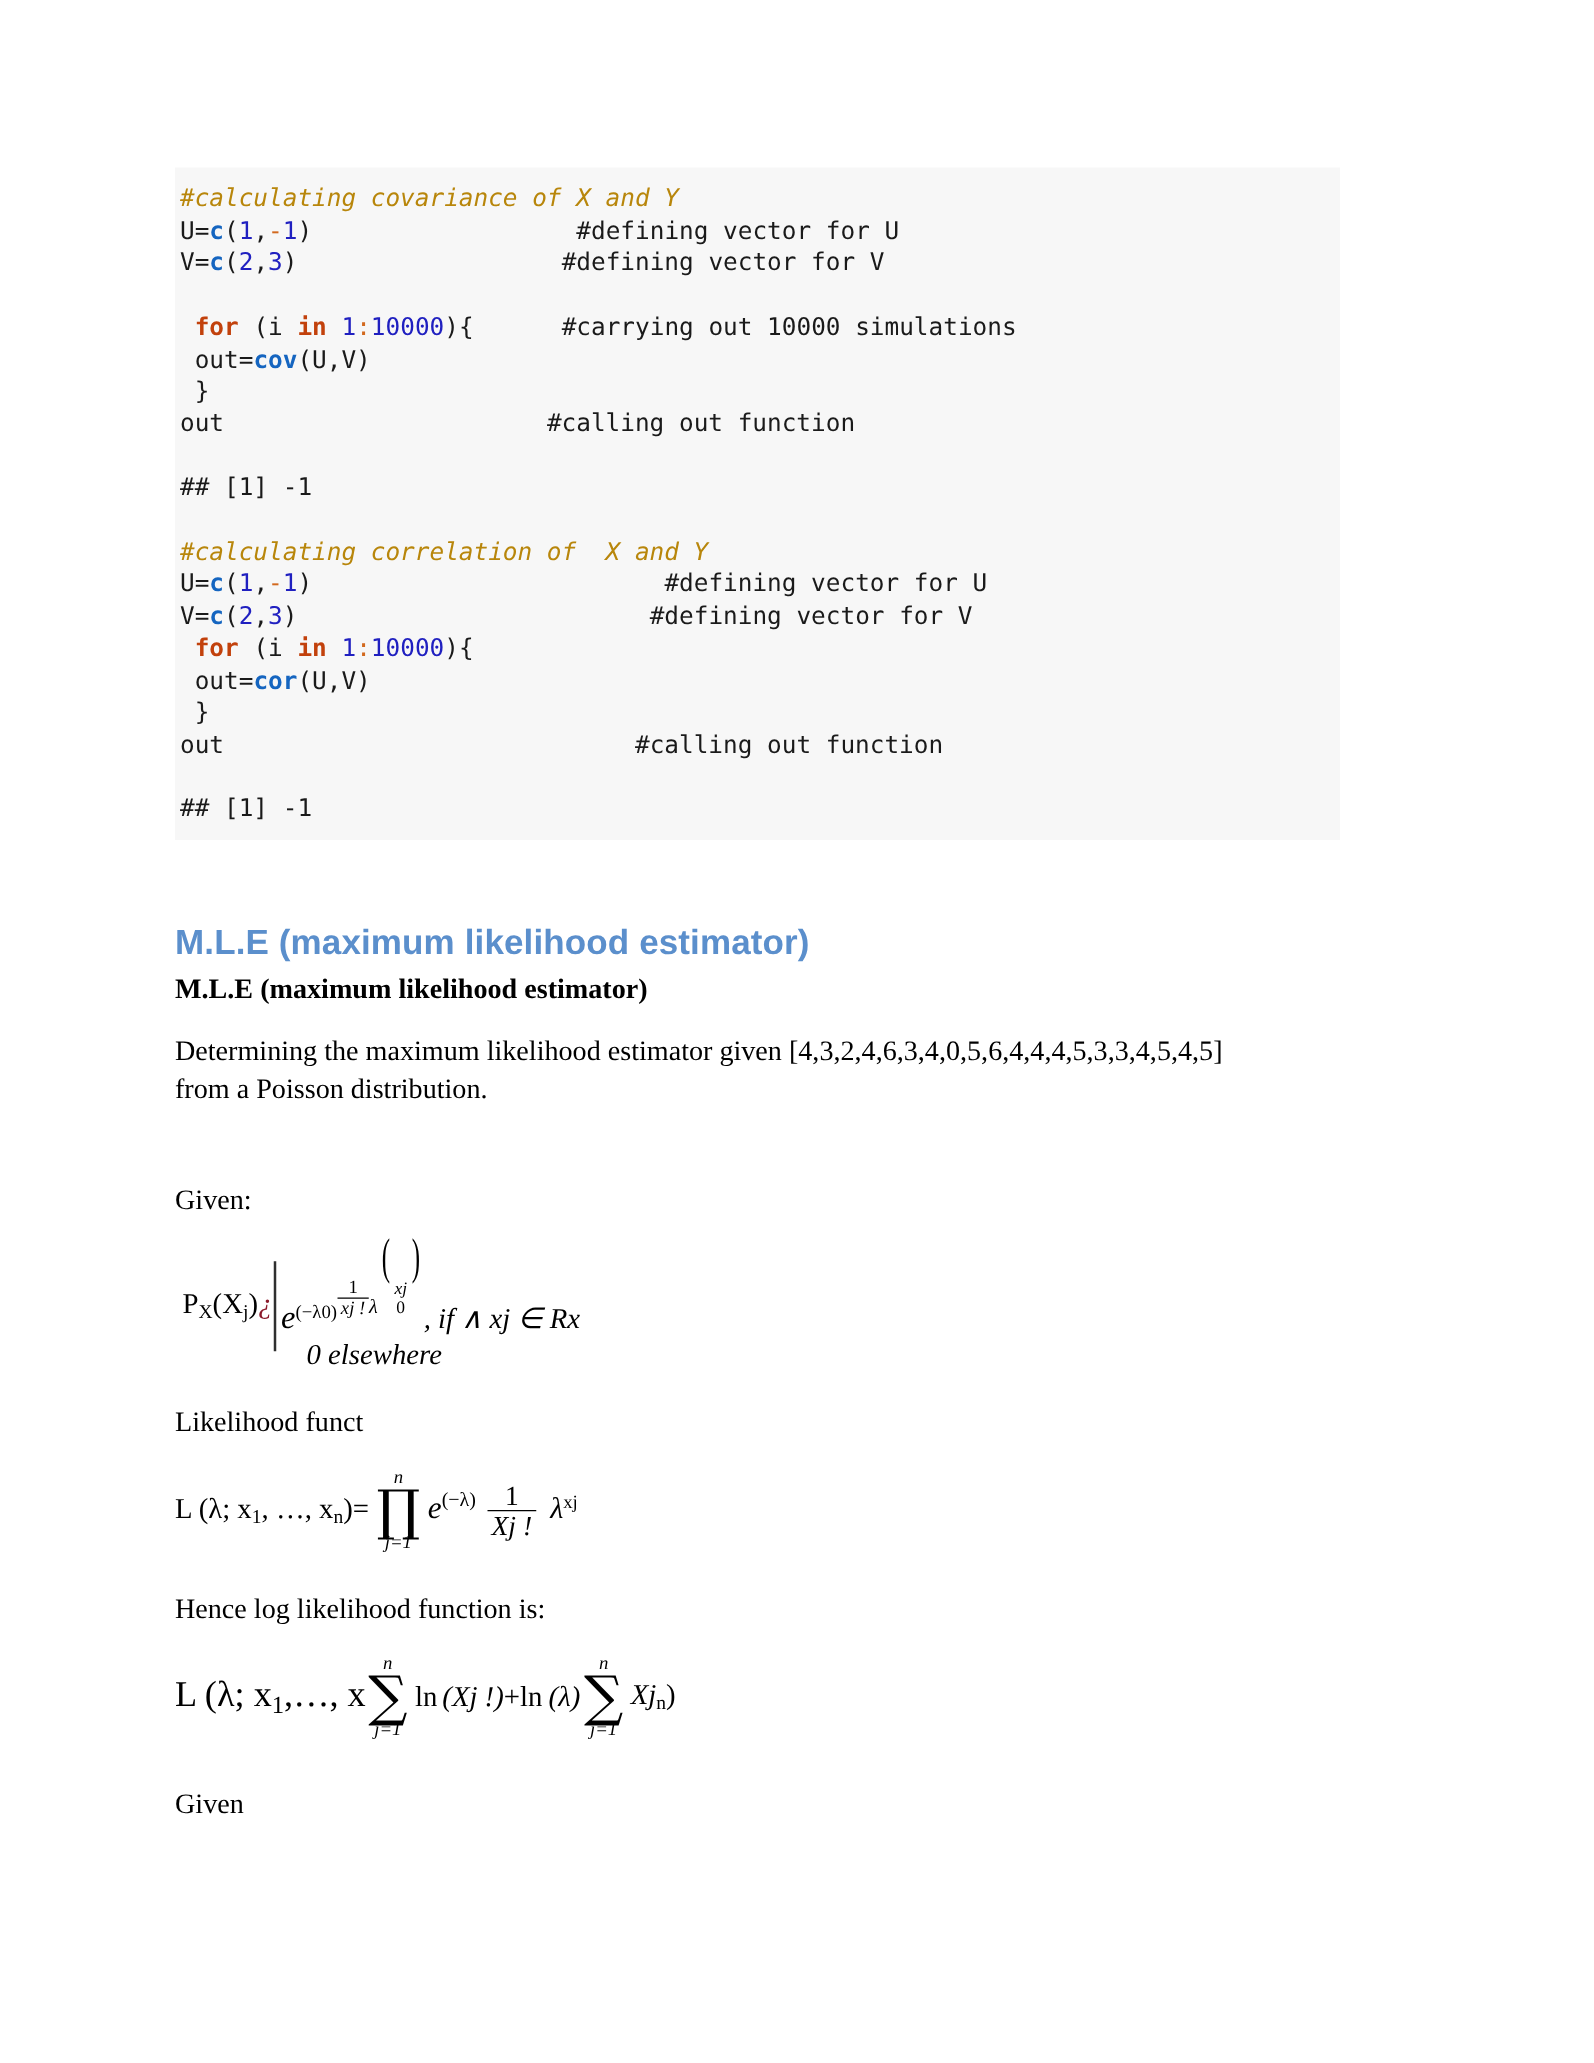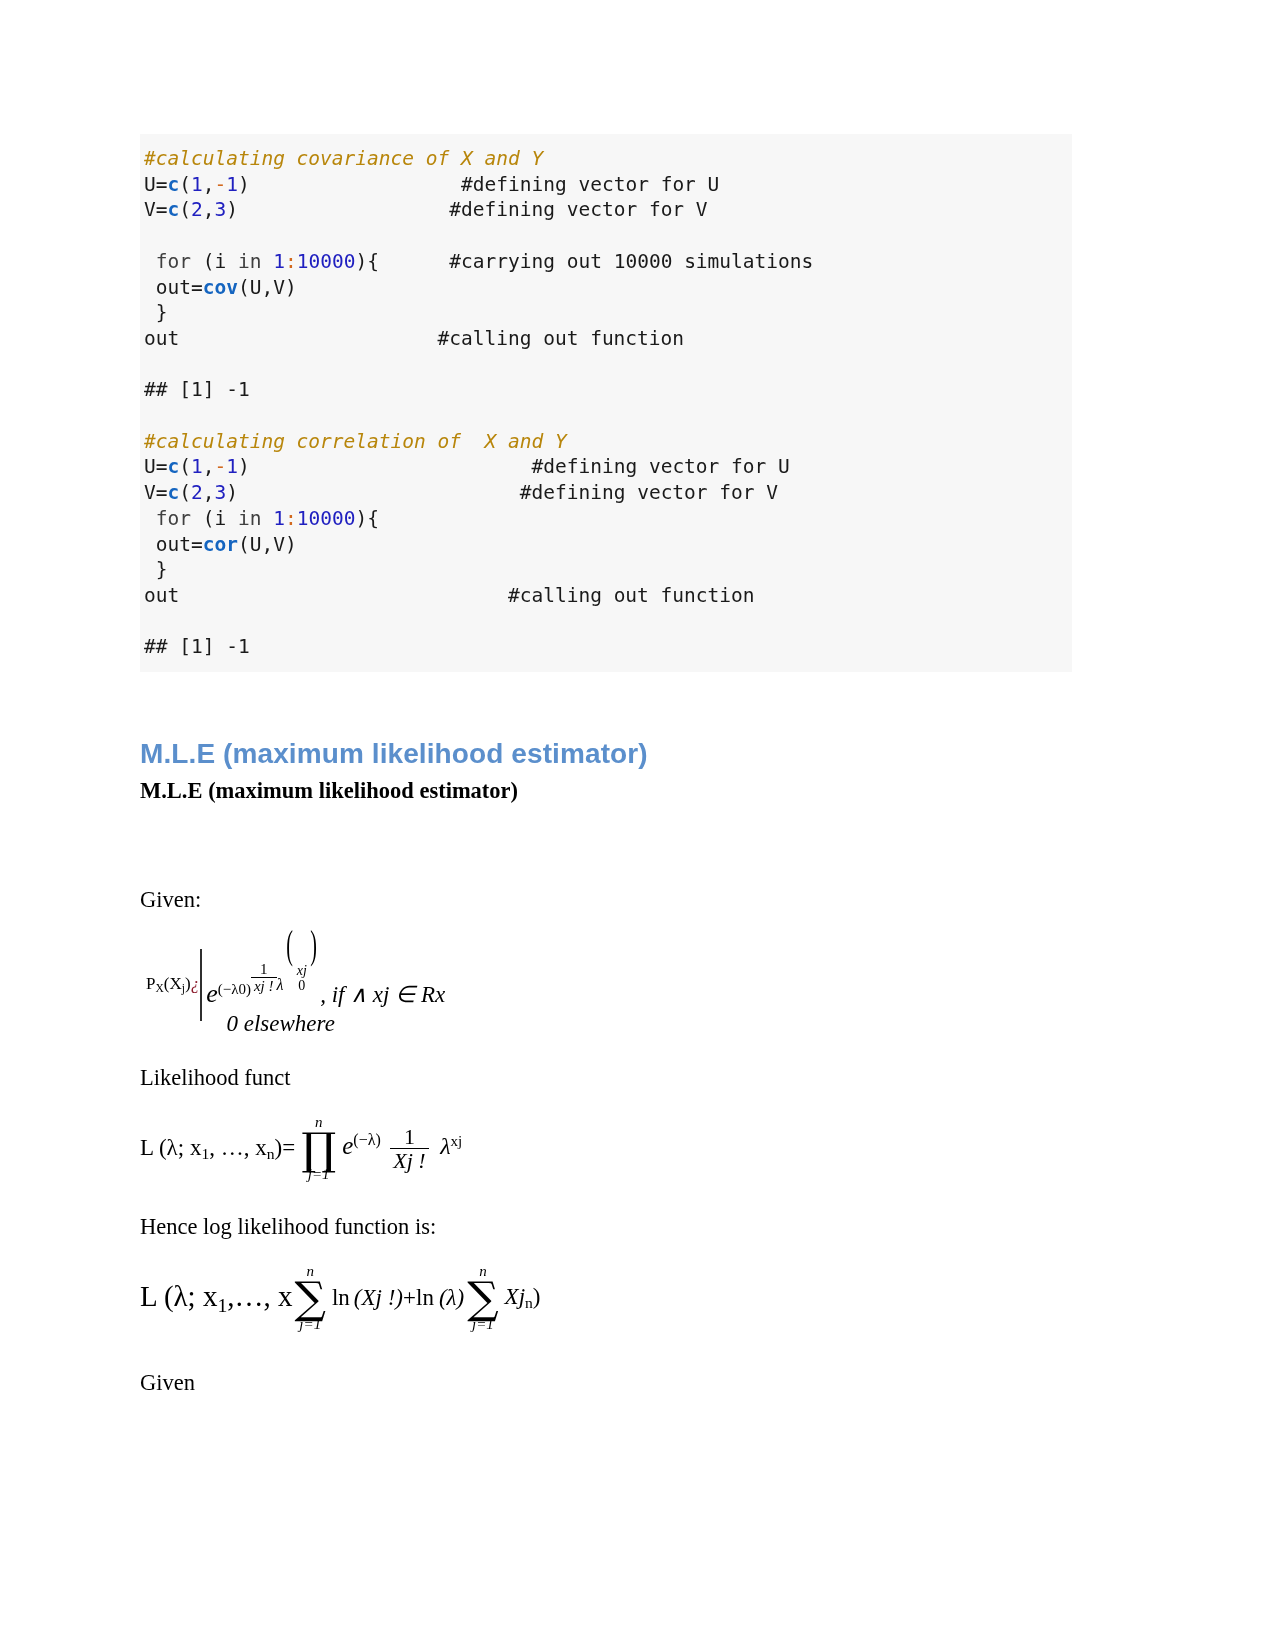--- a/index.html
+++ b/index.html
@@ -42,21 +42,21 @@
     width: 932px;
     box-sizing: border-box;
   }
   .code-block .ln {
     display: block;
     padding-left: 4px;
     min-height: 25.7px;
   }
   .cmt     { color: #b8860b; font-style: italic; }
   .cmt-r   { color: #1a1a1a; }
-  .kw      { color: #404040; font-weight: normal; }
+  .kw      { color: #c2410c; font-weight: bold; }
   .fn      { color: #1565c0; font-weight: bold; }
   .num     { color: #2020c0; }
   .op      { color: #d2691e; }
   .out     { color: #1a1a1a; }
 
   
   h1.q-head {
     font-family: "Liberation Sans", sans-serif;
     font-size: 29px;
     font-weight: bold;
@@ -158,29 +158,33 @@
 
     <div style="height:40px"></div>
 
     <div style="height:26px"></div>
     <h2 class="blue-head">M.L.E (maximum likelihood estimator)</h2>
 
     <div style="height:8px"></div>
     <h3 class="serif-sub">M.L.E (maximum likelihood estimator)</h3>
 
     <div style="height:22px"></div>
+    <p class="body">
+      <span>Determining the maximum likelihood estimator given [4,3,2,4,6,3,4,0,5,6,4,4,4,5,3,3,4,5,4,5]</span><br>
+      <span>from a Poisson distribution.</span>
+    </p>
 
     <div style="height:50px"></div>
 
     <div style="height:9px"></div>
     <p class="body">Given:</p>
 
     <div style="height:18px"></div>
     <div class="math fml-row" style="padding-left:6px;">
-      <span style="font-size:17px;">
+      <span style="font-size:23px;">
         <span>P</span><span class="sub">X</span><span>(X</span><span class="sub">j</span><span>)</span><span class="qmark">¿</span>
       </span>
       <span class="rule-v"></span>
       <span style="display:inline-block; vertical-align:middle;">
         <span style="display:block; white-space:nowrap;">
           <span class="mi" style="font-size:26px;">e</span><span class="sup" style="font-size:15px;">(−λ0)</span><span class="frac" style="font-size:15px; vertical-align:0.75em;"><span class="numr">1</span><span class="deno mi">xj !</span></span><span class="mi" style="font-size:16px; vertical-align:0.75em;">λ</span><span class="paren-big" style="vertical-align:1.1em;">(</span><span style="display:inline-block; font-size:14px; text-align:center; vertical-align:0.85em; line-height:1.1;"><span class="mi" style="display:block;">xj</span><span style="display:block;">0</span></span><span class="paren-big" style="vertical-align:1.1em;">)</span><span class="mi" style="font-size:23px;">, if ∧ xj ∈ Rx</span>
         </span>
         <span style="display:block; text-align:center; padding-right:90px; padding-top:2px;">
           <span class="mi" style="font-size:23px;">0 elsewhere</span>
         </span>

